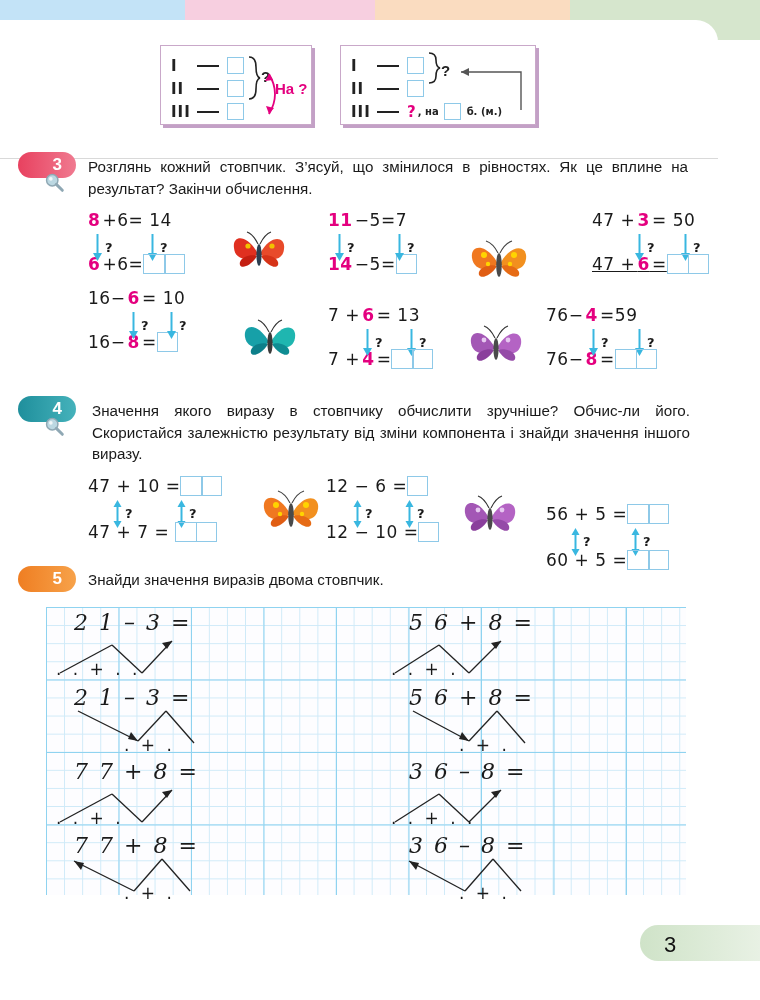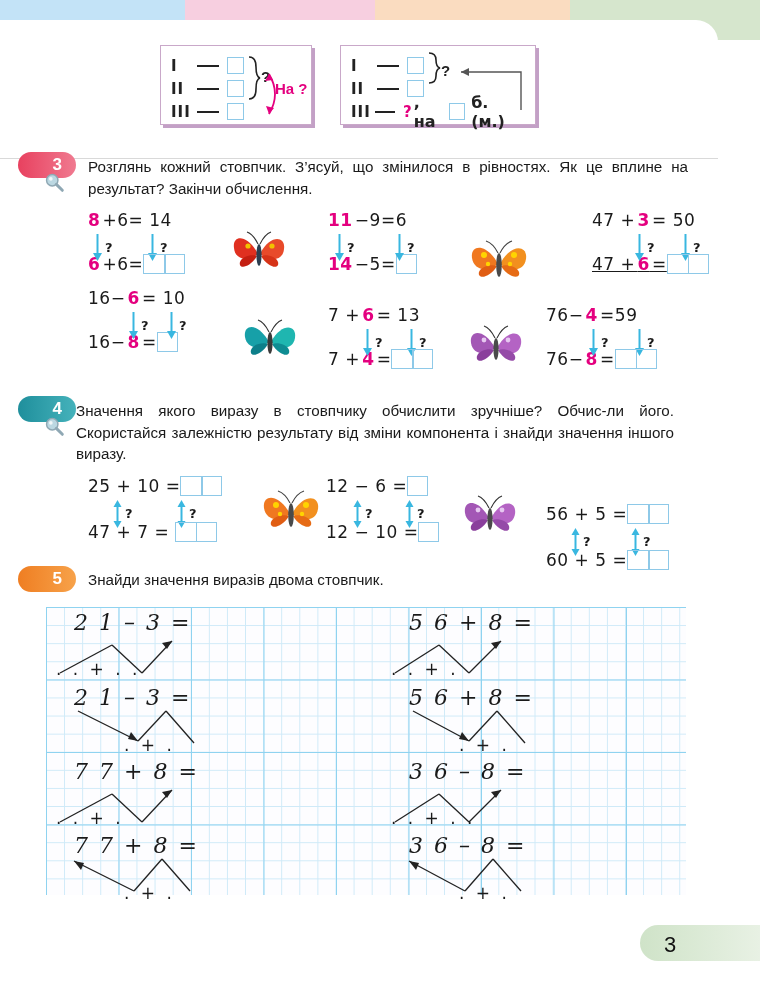--- a/index.html
+++ b/index.html
@@ -30,21 +30,21 @@
     box-shadow:3px 3px 0 #c3a0c6;
     padding:8px 12px 8px 10px; position:relative;
   }
   .scheme-line { display:flex; align-items:center; height:23px; font-size:15px; color:#222; font-weight:700; font-family:"DejaVu Sans", sans-serif;}
   .roman { width:26px; font-size:15px; letter-spacing:1px; }
   .dash { width:22px; height:2px; background:#222; margin-right:8px; }
   .mini-box { width:17px; height:17px; border:1.5px solid #8ec9e8; background:#fff; display:inline-block; }
   .q-pink { color:#e4007f; font-weight:bold; font-size:15px; }
   .qmark-brace { position:absolute; font-size:15px; font-weight:bold; color:#222; }
   .na-label { position:absolute; color:#e4007f; font-weight:bold; font-size:15px; }
-  .small-txt { font-size:16px; color:#222; font-family:"DejaVu Sans", sans-serif; }
+  .small-txt { font-size:10px; color:#222; font-family:"DejaVu Sans", sans-serif; }
 
   
   .ex-badge {
     position:absolute; width:58px; height:26px; border-radius:13px;
     color:#fff; font-weight:bold; font-size:17px;
     display:flex; align-items:center; justify-content:flex-end;
     padding-right:14px; font-family:"Liberation Sans", sans-serif;
   }
   .ex-lens { position:absolute; width:22px; height:22px; }
 
@@ -192,21 +192,21 @@
       </svg>
     <span class="aq" style="left:72px;">?</span>
   </div>
   <div class="eqline" style="margin-top:-12px;">
     <span class="pink">6</span><span> +6=</span><span class="ansbox2"></span>
   </div>
 </div>
 
 <div class="eqgrp" style="left:328px;top:210px;">
   <div class="eqline">
-    <span class="pink">11</span><span> −9=6</span>
+    <span class="pink">11</span><span> −5=7</span>
   </div>
   <div class="arrowrow" style="width:110px;">
     <svg class="arr" style="left:6px" viewBox="0 0 11 28">
         <path d="M5.5,0 L5.5,21" stroke="#39b7e0" stroke-width="2"></path>
         <path d="M5.5,27 l-4.5,-8 l9,0 z" fill="#39b7e0"></path>
       </svg>
     <span class="aq" style="left:19px;">?</span>
     <svg class="arr" style="left:66px" viewBox="0 0 11 28">
         <path d="M5.5,0 L5.5,21" stroke="#39b7e0" stroke-width="2"></path>
         <path d="M5.5,27 l-4.5,-8 l9,0 z" fill="#39b7e0"></path>
@@ -347,25 +347,25 @@
 </svg>
 
 <div class="ex-badge" style="left:18px;top:396px;background:linear-gradient(90deg,#1f8f9c,#45b2bb);">
   <span>4</span>
 </div>
 <svg class="ex-lens" style="left:44px;top:416px" width="24" height="24" viewBox="0 0 24 24">
   <circle cx="9" cy="9" r="6.2" fill="#bcd8e2" stroke="#8fa8b4" stroke-width="1.6"></circle>
   <circle cx="7.5" cy="7.5" r="2" fill="#fff" opacity="0.8"></circle>
   <path d="M13.5,13.5 L20,20" stroke="#8fa8b4" stroke-width="3.2" stroke-linecap="round"></path>
 </svg>
-<div class="ex-text" style="left:76px;top:400px;width:598px;">Значення якого виразу в стовпчику обчислити зручніше? Обчис-ли його. Скористайся залежністю результату від зміни компонента і знайди значення іншого виразу.</div>
+<div class="ex-text" style="left:92px;top:400px;width:598px;">Значення якого виразу в стовпчику обчислити зручніше? Обчис-ли його. Скористайся залежністю результату від зміни компонента і знайди значення іншого виразу.</div>
 
 <div class="eqgrp" style="left:88px;top:476px;">
   <div class="eqline">
-    <span>25 + 10 =</span><span class="ansbox2"></span>
+    <span>47 + 10 =</span><span class="ansbox2"></span>
   </div>
   <div class="arrowrow" style="width:130px;">
     <svg class="arr" style="left:24px" viewBox="0 0 11 28">
         <path d="M5.5,4 L5.5,24" stroke="#39b7e0" stroke-width="2"></path>
         <path d="M5.5,0 l-4,7 l8,0 z" fill="#39b7e0"></path>
         <path d="M5.5,28 l-4,-7 l8,0 z" fill="#39b7e0"></path>
       </svg>
     <span class="aq" style="left:37px;">?</span>
     <svg class="arr" style="left:88px" viewBox="0 0 11 28">
         <path d="M5.5,4 L5.5,24" stroke="#39b7e0" stroke-width="2"></path>

